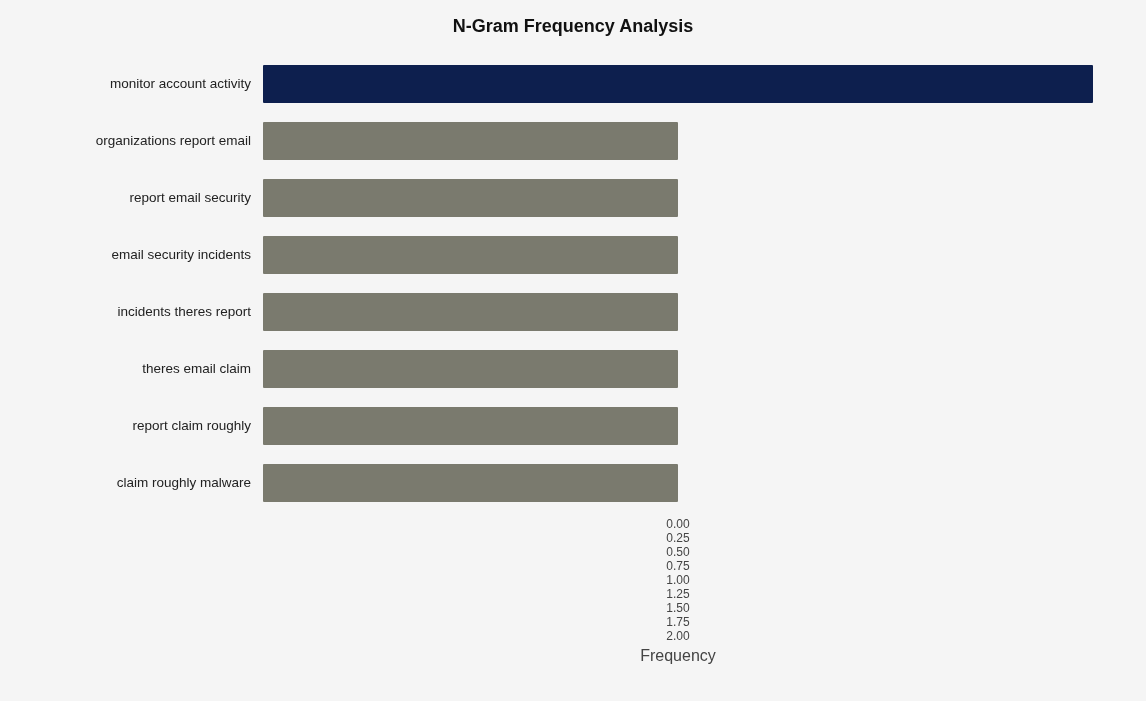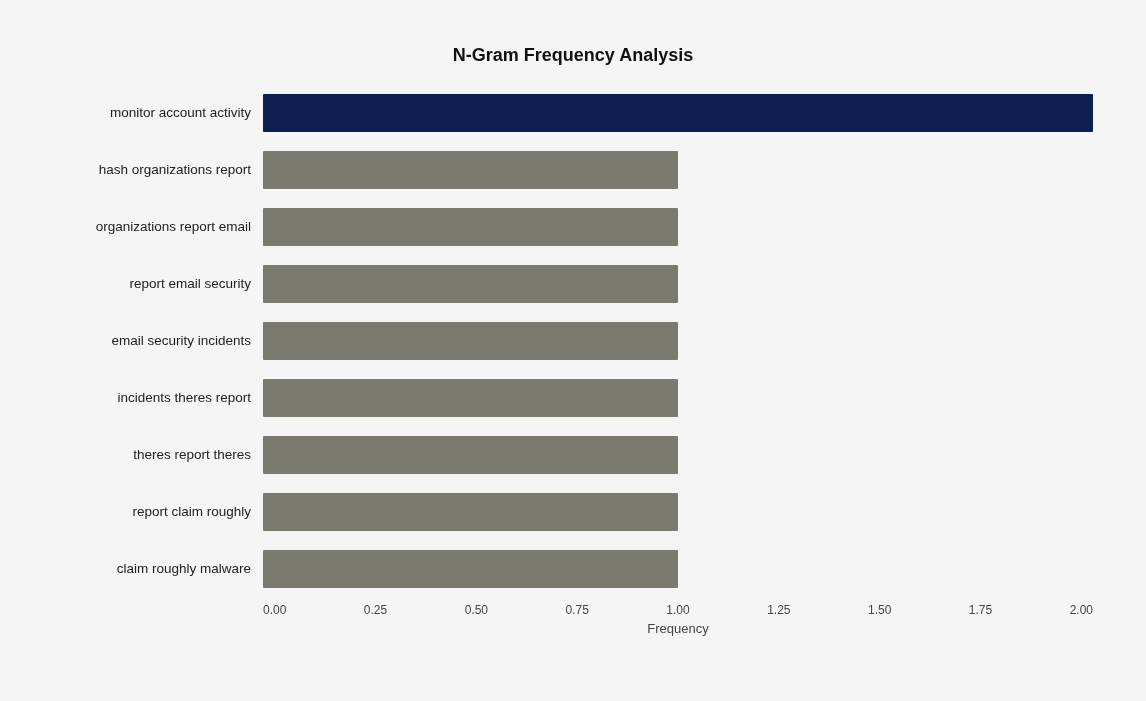--- a/index.html
+++ b/index.html
@@ -76,53 +76,47 @@
       width: 210px;
       flex-shrink: 0;
     }
     .x-axis-ticks {
       flex: 1;
       display: flex;
       flex-direction: column;
     }
     .x-tick-labels {
       display: flex;
-      flex-direction: row;
+      flex-direction: column;
       justify-content: space-between;
     }
     .x-tick-label {
       font-size: 12px;
       color: #444;
       text-align: center;
     }
     .x-axis-title {
       text-align: center;
-      font-size: 13px;
+      font-size: 16px;
       color: #444;
       margin-top: 4px;
     }
   </style>
 </head>
 <body>
 
 <div class="chart-container">
   <div class="chart-title">N-Gram Frequency Analysis</div>
   <div class="chart-area">
     <div class="grid-and-bars" id="grid-bars">
 
     <div class="bar-row">
           <div class="bar-label">monitor account activity</div>
           <div class="bar-track">
             <div class="bar bar-primary" style="width: 100%;"></div>
-          </div>
-        </div>
-        <div class="bar-row">
-          <div class="bar-label">hash organizations report</div>
-          <div class="bar-track">
-            <div class="bar bar-secondary" style="width: 50%;"></div>
           </div>
         </div>
         <div class="bar-row">
           <div class="bar-label">organizations report email</div>
           <div class="bar-track">
             <div class="bar bar-secondary" style="width: 50%;"></div>
           </div>
         </div>
         <div class="bar-row">
           <div class="bar-label">report email security</div>
@@ -136,21 +130,21 @@
             <div class="bar bar-secondary" style="width: 50%;"></div>
           </div>
         </div>
         <div class="bar-row">
           <div class="bar-label">incidents theres report</div>
           <div class="bar-track">
             <div class="bar bar-secondary" style="width: 50%;"></div>
           </div>
         </div>
         <div class="bar-row">
-          <div class="bar-label">theres report theres</div>
+          <div class="bar-label">theres email claim</div>
           <div class="bar-track">
             <div class="bar bar-secondary" style="width: 50%;"></div>
           </div>
         </div>
         <div class="bar-row">
           <div class="bar-label">report claim roughly</div>
           <div class="bar-track">
             <div class="bar bar-secondary" style="width: 50%;"></div>
           </div>
         </div>

